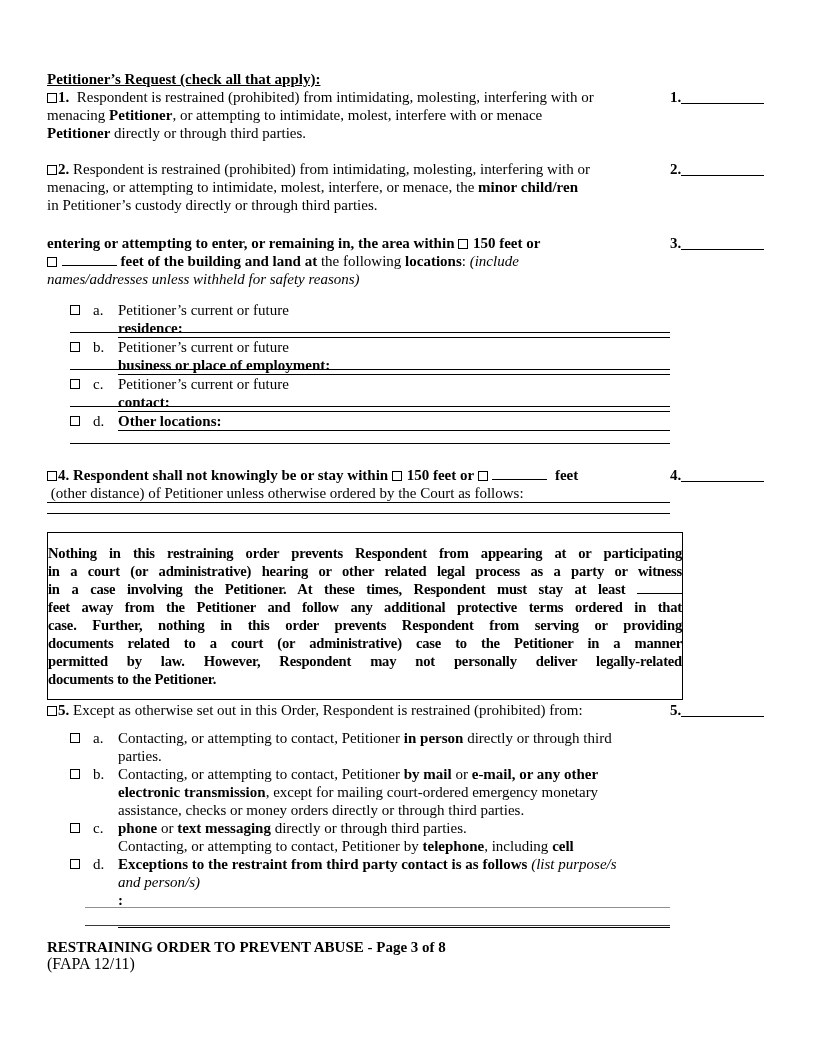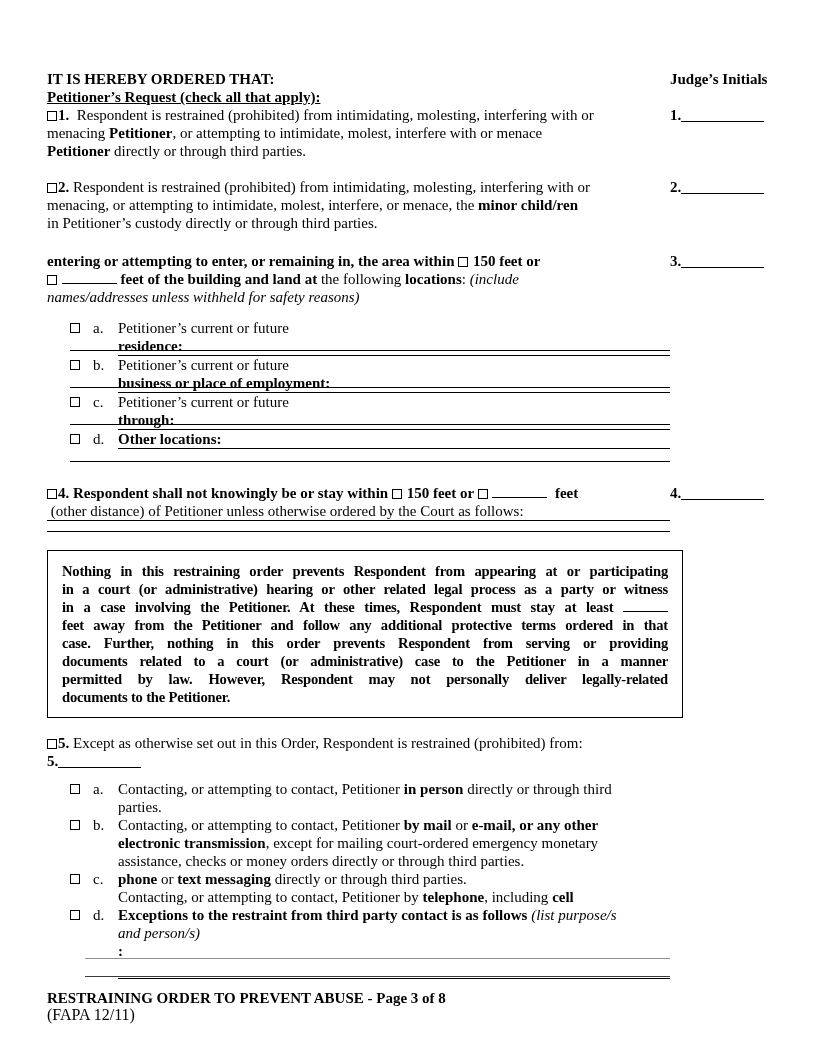--- a/index.html
+++ b/index.html
@@ -26,40 +26,36 @@
   .fill { flex:1; border-bottom:1.5px solid #000; margin-bottom:2px; }
   .init { display:flex; font-weight:bold; height:18px; line-height:18px; }
   .iline { flex:1; border-bottom:1.5px solid #000; margin-bottom:2px; }
   .rjust { margin-left:auto; font-weight:bold; white-space:pre; height:18px; line-height:18px; }
   .sub { display:flex; padding-left:23px; }
   .cbcell { width:23px; flex:none; }
   .ltcell { width:25px; flex:none; }
   .stext { flex:1; }
   .contline { border-bottom:1.5px solid #000; margin-top:13px; margin-bottom:5px; margin-left:23px; }
   .mt18 { margin-top:18px;justify-content:center; } .mt20 { margin-top:20px; } .mt22 { margin-top:22px; }
-  .mt19 { margin-top:16px;flex-direction:column; } .mt13 { margin-top:13px; } .mt10 { margin-top:10px; }
-  .box { border:1.5px solid #000; width:636px; padding:11px 14px; margin-top:18px;
+  .mt19 { margin-top:1px; } .mt13 { margin-top:13px; } .mt10 { margin-top:10px; }
+  .box { border:1.5px solid #000; width:636px; padding:11px 0; margin-top:18px;
          font-weight:bold; font-size:14.6px; letter-spacing:-0.2px; }
   .jline { text-align:justify; text-align-last:justify; height:18px; line-height:18px; overflow:hidden; }
   .jlast { height:18px; line-height:18px; }
   .cl5a { border-bottom:1.5px solid #909090; margin-left:38px; margin-top:16px; }
   .cl5b { border-bottom:1.5px solid #3a3a3a; margin-left:38px; margin-top:16.5px; }
   .i4cont { border-bottom:1.5px solid #000; margin-top:11px; }
   .ftitle { font-weight:bold; height:18px; line-height:18px; white-space:pre; margin-top:12px; }
   .fcode { font-size:16px; height:15px; line-height:15px; white-space:pre;font-family:Liberation Serif, serif; }
 </style>
 </head>
 <body>
 
 <div class="page">
 
-  <div class="row">
-    <div class="main ln b">IT IS HEREBY ORDERED THAT:</div>
-    <div class="rjust">Judge’s Initials</div>
-  </div>
   <div class="ln b u">Petitioner’s Request (check all that apply):</div>
 
   <div class="row">
     <div class="main">
       <div class="ln"><span class="cbx"></span><span class="b">1.</span><span>  Respondent is restrained (prohibited) from intimidating, molesting, interfering with or</span></div>
       <div class="ln"><span>menacing </span><span class="b">Petitioner</span><span>, or attempting to intimidate, molest, interfere with or menace</span></div>
       <div class="ln"><span class="b">Petitioner</span><span> directly or through third parties.</span></div>
     </div>
     <div class="rightcell">
       <div class="init">
@@ -116,21 +112,21 @@
             <div class="lnflex"><span>Petitioner’s current or future </span><span class="b">business or place of employment: </span><span class="fill"></span></div>
           </div>
       </div>
       <div class="contline"></div>
     </div>
     <div>
       <div class="sub">
         <span class="cbcell"><span class="cbx"></span></span>
         <span class="ltcell ln">c.</span>
         <div class="stext">
-            <div class="lnflex"><span>Petitioner’s current or future </span><span class="b">through: </span><span class="fill"></span></div>
+            <div class="lnflex"><span>Petitioner’s current or future </span><span class="b">contact: </span><span class="fill"></span></div>
           </div>
       </div>
       <div class="contline"></div>
     </div>
     <div>
       <div class="sub">
         <span class="cbcell"><span class="cbx"></span></span>
         <span class="ltcell ln">d.</span>
         <div class="stext">
             <div class="lnflex"><span class="b">Other locations: </span><span class="fill"></span></div>

